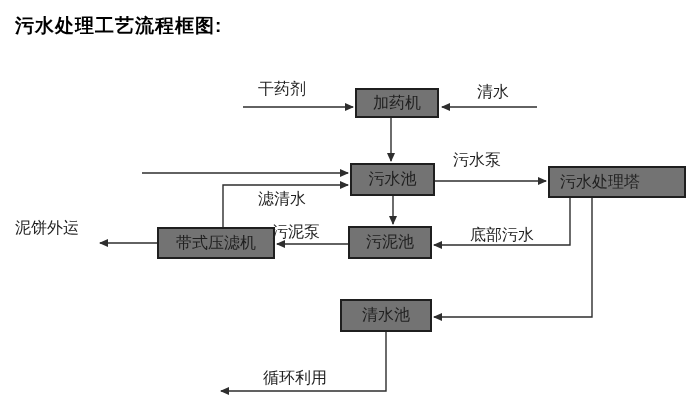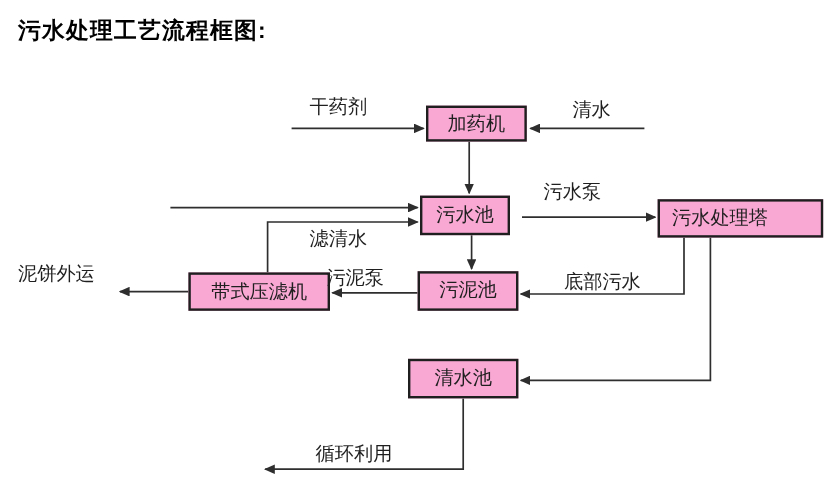--- a/index.html
+++ b/index.html
@@ -18,21 +18,21 @@
     font-size: 19px;
     font-weight: bold;
     color: #000000;
     letter-spacing: 1px;
     white-space: nowrap;
   }
   .node {
     position: absolute;
     box-sizing: border-box;
     border: 2px solid #1f1f1f;
-    background: #f9a8d4;
+    background: #737373;
     display: flex;
     align-items: center;
     justify-content: center;
     font-size: 16px;
     color: #1f1f1f;
     white-space: nowrap;
     z-index: 2;
   }
   .node.left-align {
     justify-content: flex-start;
@@ -81,21 +81,21 @@
     <line x1="157" y1="243" x2="100" y2="243" marker-end="url(#arrow)"></line>
     <polyline points="570,198 570,245 434,245" marker-end="url(#arrow)"></polyline>
     <polyline points="592,198 592,317 434,317" marker-end="url(#arrow)"></polyline>
     <polyline points="386,332 386,391 221,391" marker-end="url(#arrow)"></polyline>
   </svg>
 
   <div class="node" style="left:355px; top:88px; width:84px; height:30px;">
     <span>加药机</span>
   </div>
 
-  <div class="node" style="left:350px; top:163px; width:75px; height:33px;">
+  <div class="node" style="left:350px; top:163px; width:85px; height:33px;">
     <span>污水池</span>
   </div>
 
   <div class="node left-align" style="left:548px; top:166px; width:138px; height:32px;">
     <span>污水处理塔</span>
   </div>
 
   <div class="node" style="left:157px; top:227px; width:118px; height:32px;">
     <span>带式压滤机</span>
   </div>

